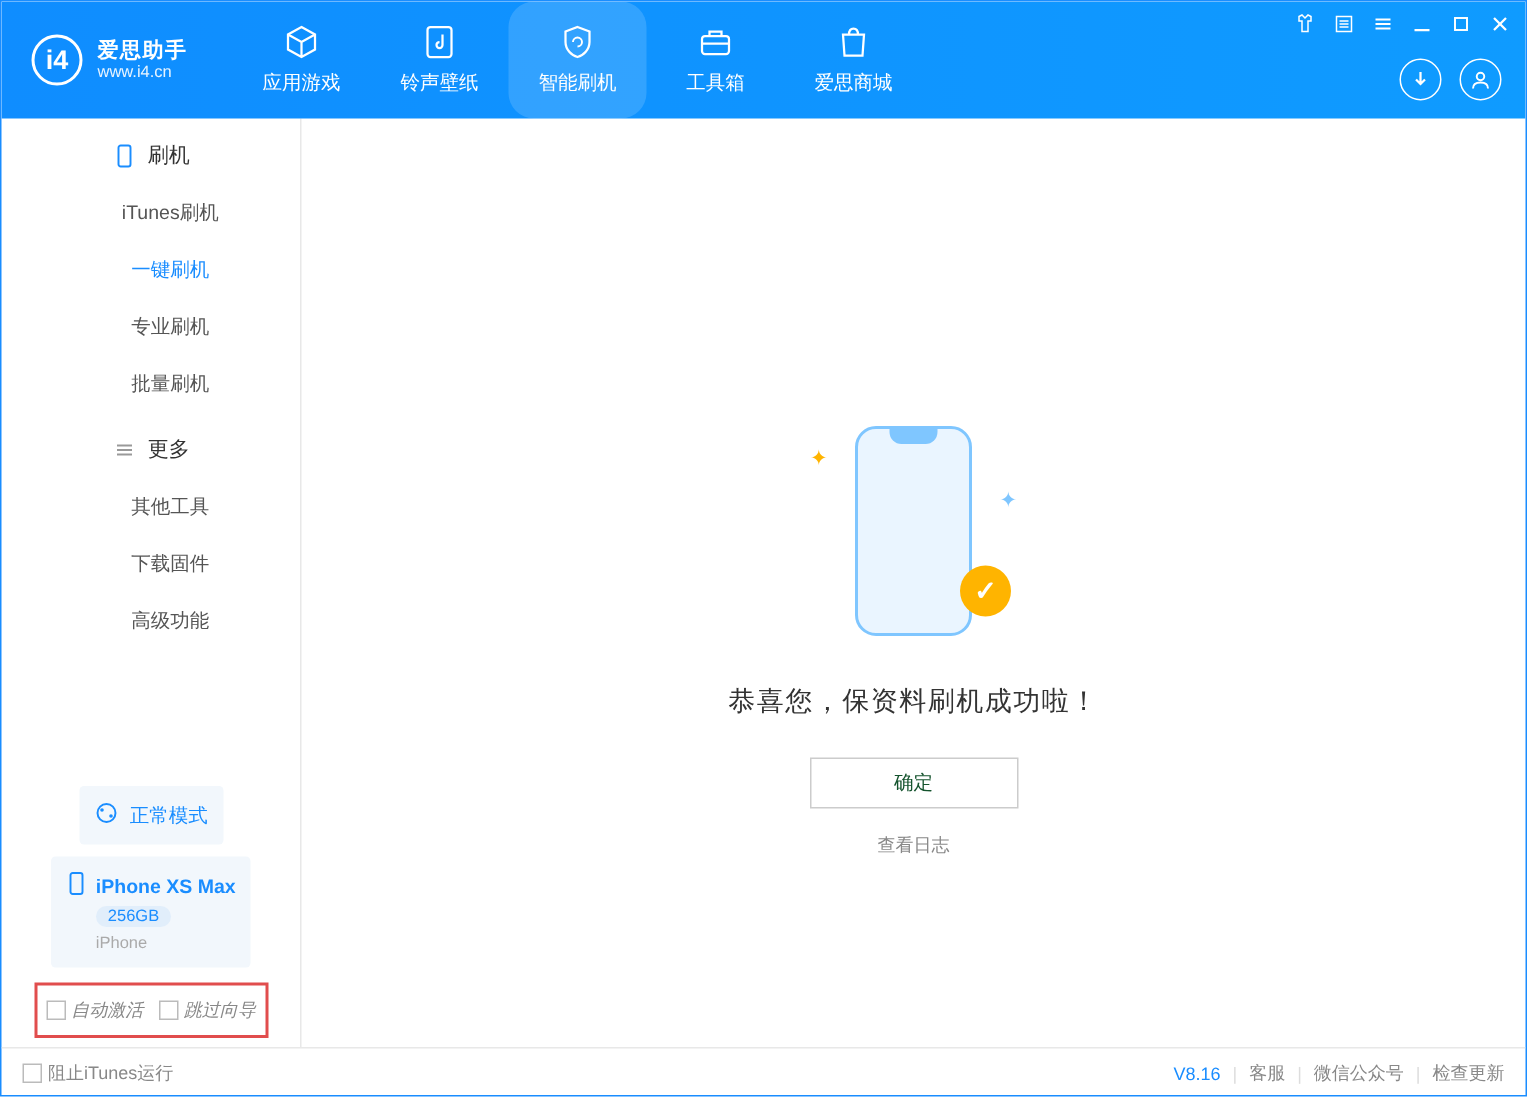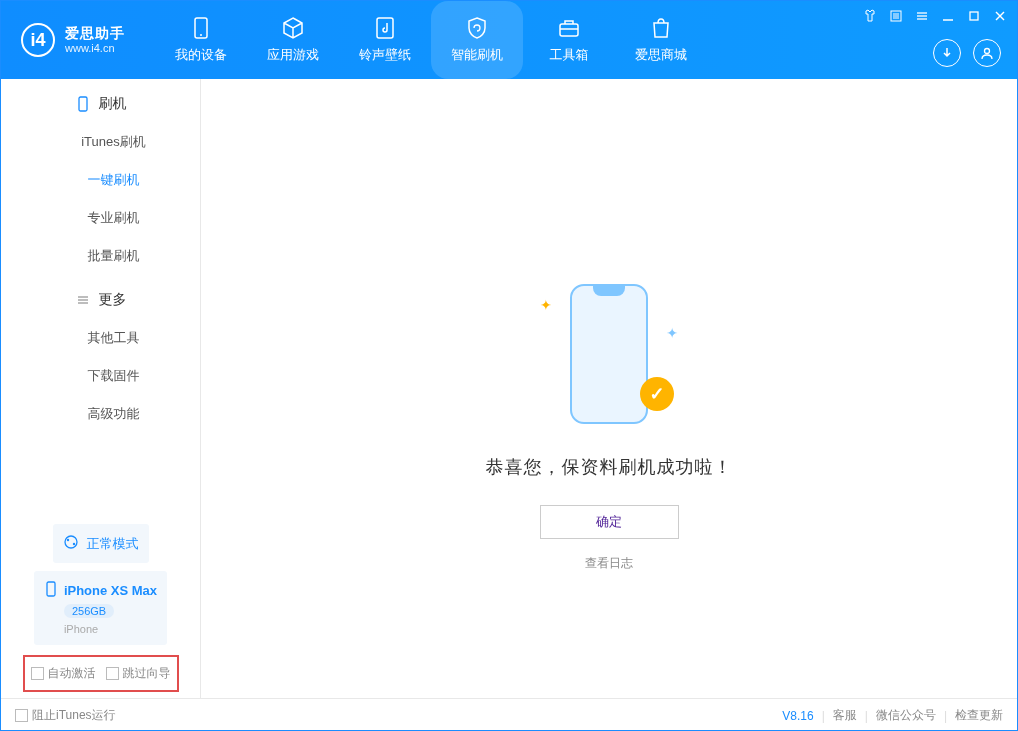--- a/index.html
+++ b/index.html
@@ -22,26 +22,26 @@
   .sidebar { width: 200px; border-right: 1px solid #e8e8e8; display:flex; flex-direction:column;align-items:center; }
   .side-section-title { display:flex; align-items:center; gap:8px; padding: 16px 18px 10px; font-size:14px; color:#333; }
   .side-item { padding: 10px 18px 10px 44px; font-size: 13px; color: #555; cursor:pointer; }
   .side-item.active { color: #1a8dff; }
   .side-spacer { flex: 1; }
   .device-box1 { background:#f2f7fc; margin: 0 10px 8px; padding:10px 10px; border-radius:3px; display:flex; align-items:center; gap:8px; font-size:13px; color:#1a8dff; }
   .device-box2 { background:#f2f7fc; margin: 0 10px 10px; padding:10px 10px; border-radius:3px; }
   .device-name { color:#1a8dff; font-size:13px; font-weight:bold; display:flex; align-items:center; gap:6px; }
   .device-cap { display:inline-block; background:#e1eefb; color:#1a8dff; font-size:11px; padding:1px 8px; border-radius:10px; margin-top:4px; margin-left:20px; }
   .device-type { font-size:11px; color:#aaa; margin-left:20px; margin-top:4px; }
-  .checkbox-row { border: 2px solid #e14d4d; margin: 0 8px 6px; padding: 8px 6px; display:flex; gap:10px; align-items:center; }
+  .checkbox-row { border: 2px solid #e14d4d; margin: 0 8px 6px; padding: 8px 6px; display:flex; gap:10px; align-items:center;font-style:italic; }
   .cb { display:flex; align-items:center; gap:4px; font-size:12px; color:#888; cursor:pointer; }
   .cb-box { width:13px; height:13px; border:1px solid #bbb; background:#fff; }
   .main { flex:1; display:flex; flex-direction:column; align-items:center; padding-top: 200px; }
   .success-msg { font-size:18px; color:#333; margin-top: 26px; letter-spacing:1px; }
-  .ok-btn { margin-top: 26px; width: 139px; height: 34px; border:1px solid #ccc; background:#fff; color:#4c1d95; font-size:13px; cursor:pointer; }
+  .ok-btn { margin-top: 26px; width: 139px; height: 34px; border:1px solid #ccc; background:#fff; color:#14532d; font-size:13px; cursor:pointer; }
   .log-link { margin-top: 16px; font-size:12px; color:#888; cursor:pointer; }
   .footer { height: 34px; border-top:1px solid #e8e8e8; display:flex; align-items:center; padding: 0 14px; font-size:12px; color:#888; }
   .footer-left { display:flex; align-items:center; gap:6px; }
   .footer-right { margin-left:auto; display:flex; align-items:center; gap:8px; }
   .footer-sep { color:#ddd; }
   .footer-ver { color:#1a8dff; }
   .footer-link { cursor:pointer; }
   .phone-illus { position:relative; width:110px; height:150px; display:flex; align-items:center; justify-content:center; }
   .phone-shell { width:78px; height:140px; border:2.5px solid #7fc6ff; border-radius:14px; background:#eaf5ff; position:relative; }
   .phone-notch { position:absolute; top:0; left:50%; transform:translateX(-50%); width:32px; height:10px; background:#7fc6ff; border-radius:0 0 8px 8px; }
@@ -58,29 +58,20 @@
   <div class="logo-area">
     <div class="logo-badge">i4</div>
     <div class="logo-text">
       <span class="logo-title">爱思助手</span>
       <span class="logo-sub">www.i4.cn</span>
     </div>
   </div>
   <div class="nav-tabs">
     <div class="nav-tab">
       <span class="nav-icon">
-          <svg width="20" height="24" viewBox="0 0 20 24">
-            <rect x="4" y="2" width="12" height="20" rx="2" fill="none" stroke="#fff" stroke-width="1.5"></rect>
-            <circle cx="10" cy="19" r="1" fill="#fff"></circle>
-          </svg>
-        </span>
-      <span>我的设备</span>
-    </div>
-    <div class="nav-tab">
-      <span class="nav-icon">
           <svg width="24" height="24" viewBox="0 0 24 24">
             <path d="M12 2 L21 7 L21 17 L12 22 L3 17 L3 7 Z M3 7 L12 12 L21 7 M12 12 L12 22" fill="none" stroke="#fff" stroke-width="1.5"></path>
           </svg>
         </span>
       <span>应用游戏</span>
     </div>
     <div class="nav-tab">
       <span class="nav-icon">
           <svg width="22" height="24" viewBox="0 0 22 24">
             <rect x="3" y="2" width="16" height="20" rx="2" fill="none" stroke="#fff" stroke-width="1.5"></rect>

